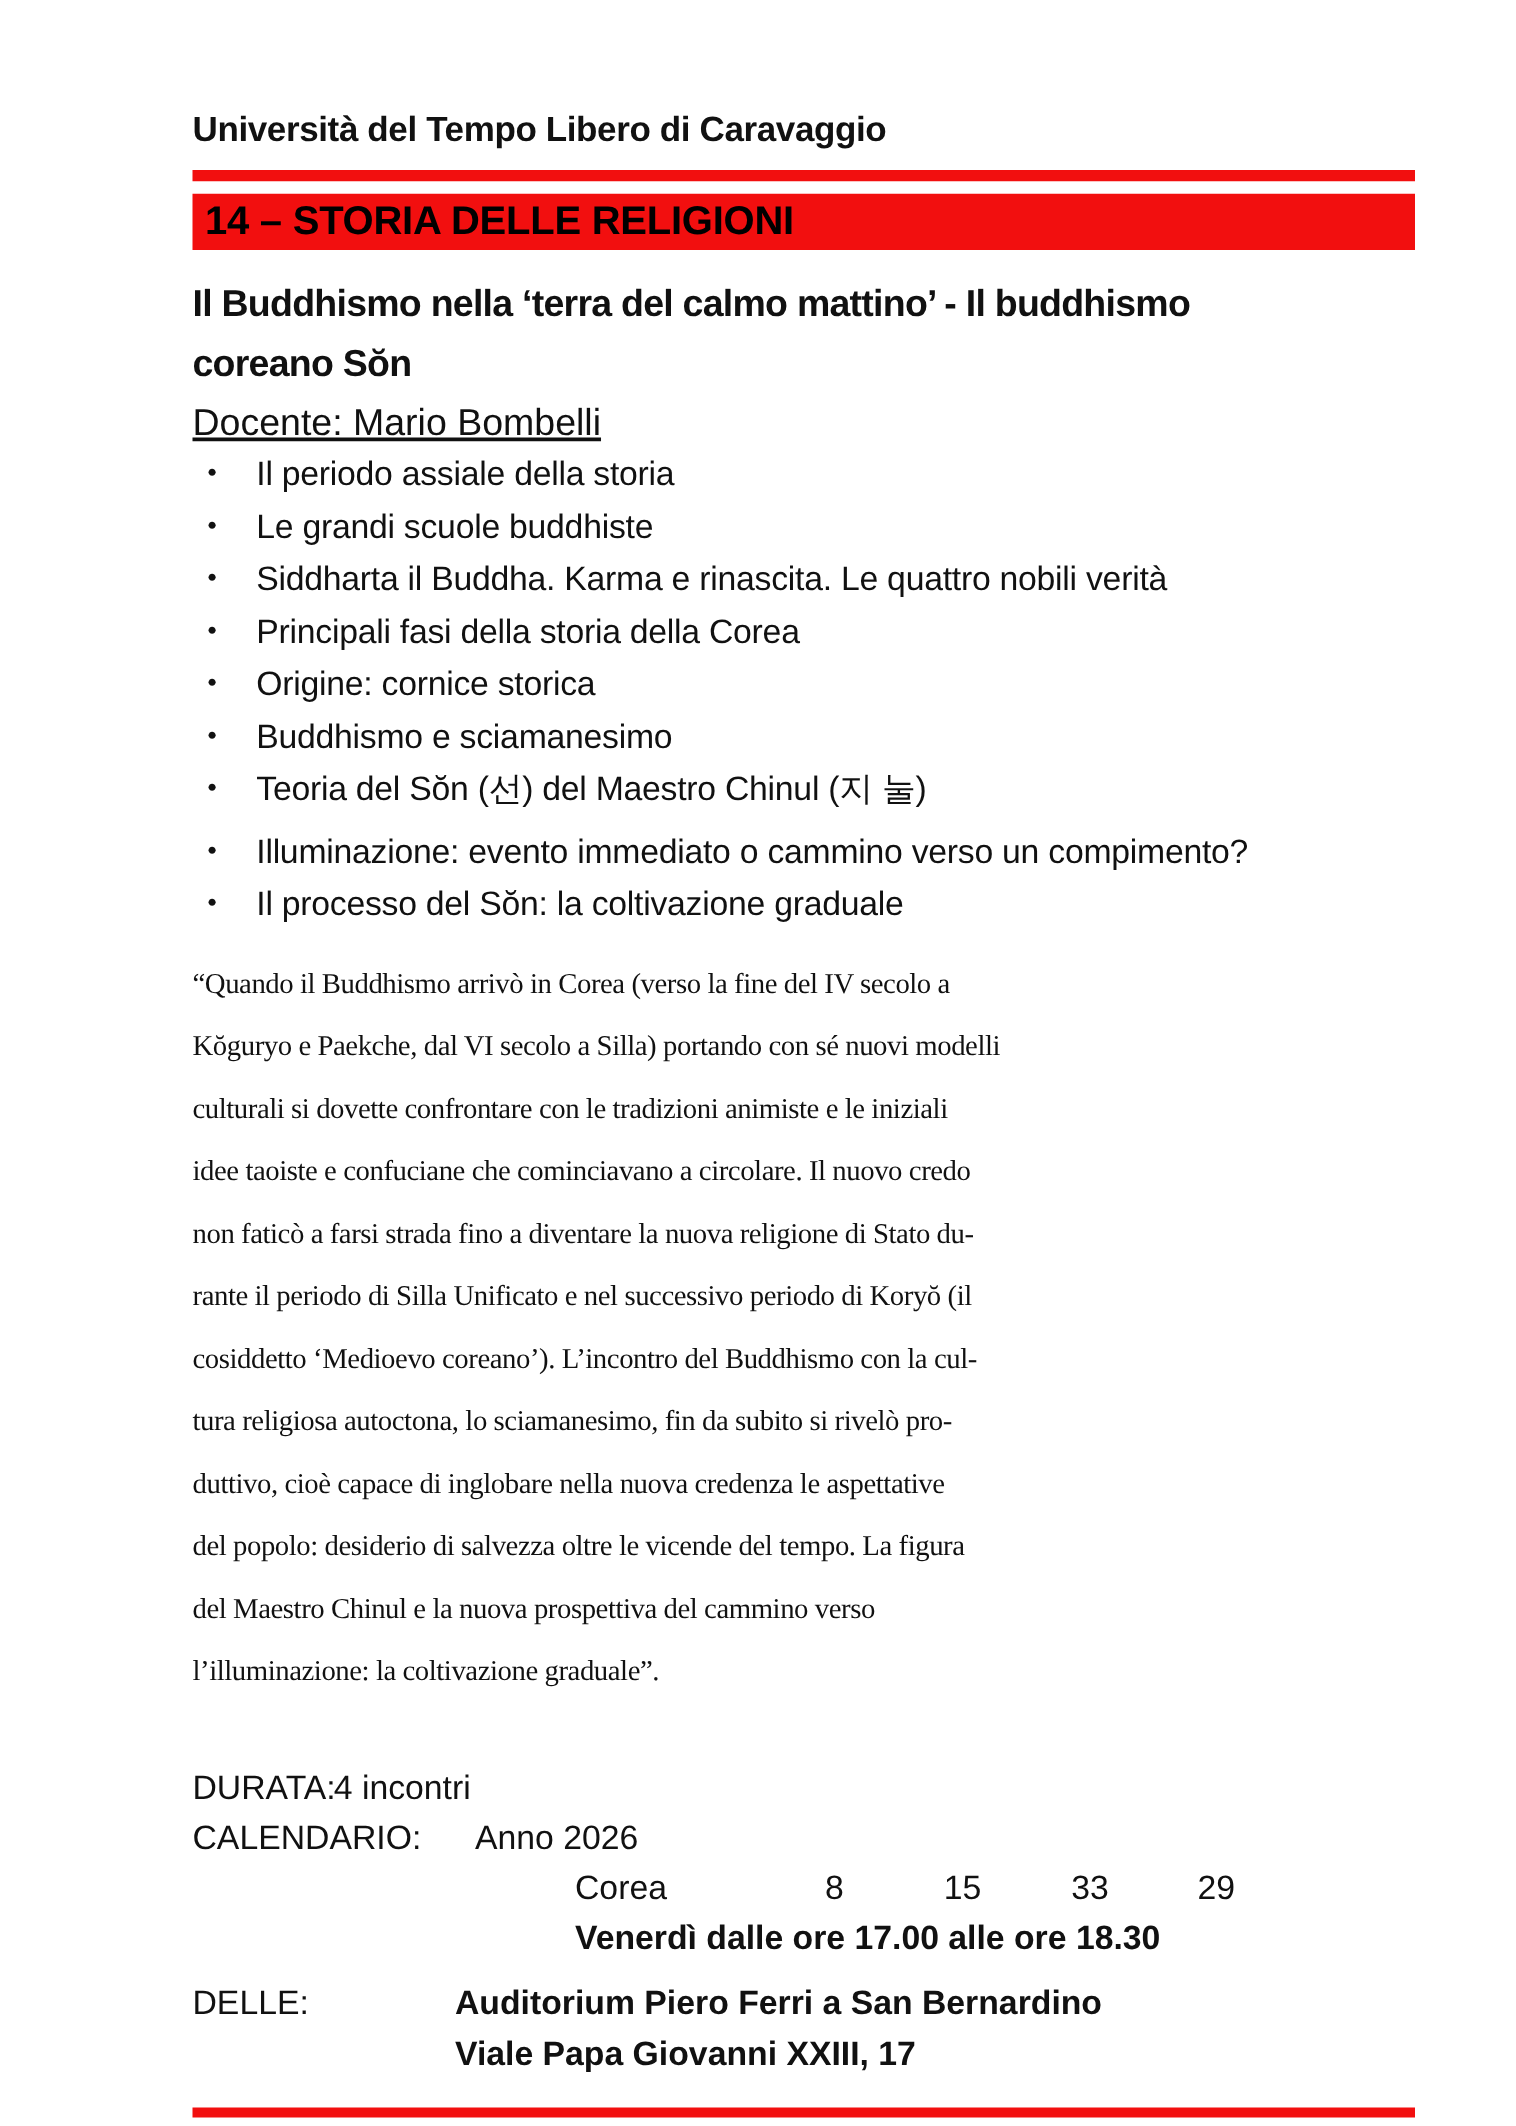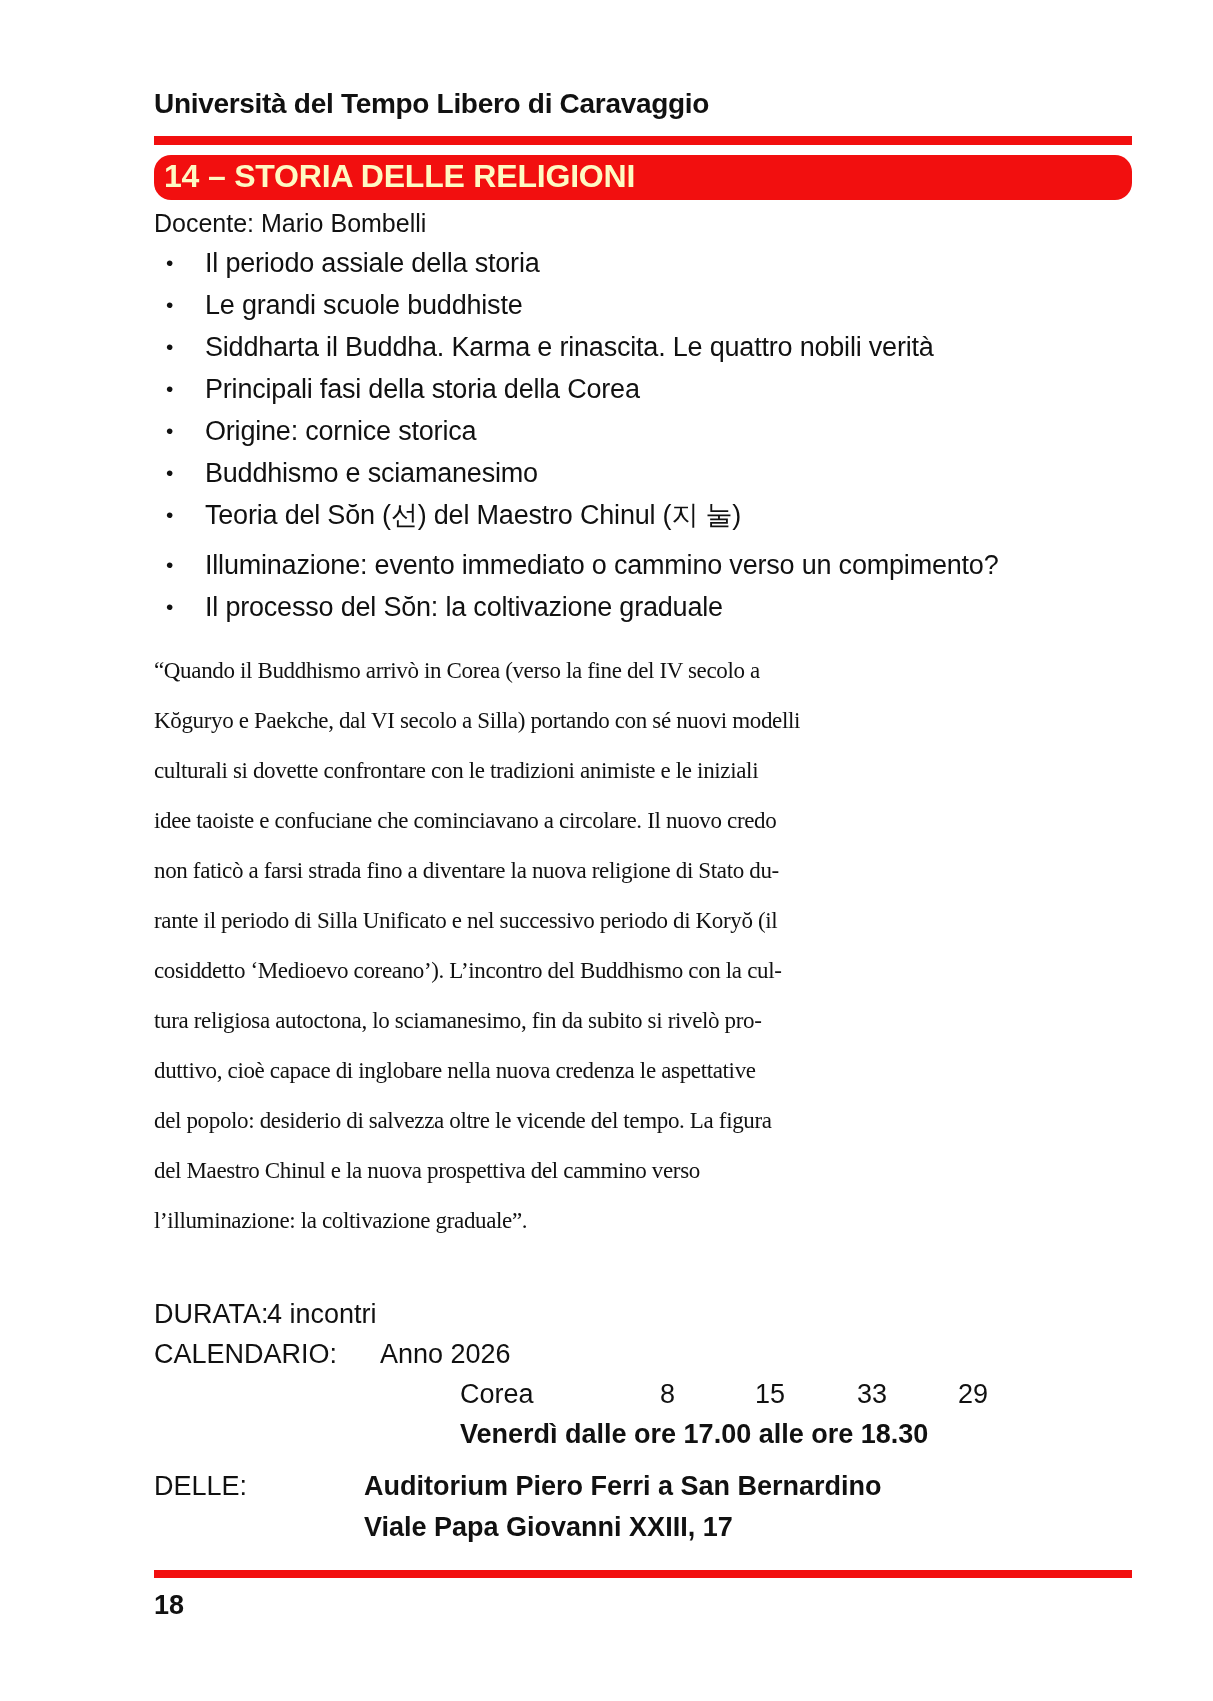--- a/index.html
+++ b/index.html
@@ -14,29 +14,29 @@
     margin-left:40px;
   }
   .content { position:absolute; left:114px; top:0; width:978px; }
 
   .doc-header { margin-top:88px; font-size:28px; font-weight:700; letter-spacing:-0.3px; }
   .rule { background:var(--accent-red,#f01010); }
   .rule-top { margin-top:16px; height:9px; }
   .banner {
     margin-top:10px; height:45px;
     background:var(--accent-red,#f01010);
-    color:#fef9c3; font-weight:700; font-size:32px; letter-spacing:-0.2px;
-    display:flex; align-items:center; padding-left:10px; padding-bottom:2px;border-radius:17px;
+    color:#000000; font-weight:700; font-size:32px; letter-spacing:-0.2px;
+    display:flex; align-items:center; padding-left:10px; padding-bottom:2px;
   }
   .course-title {
     margin-top:20px; width:1060px;
     font-size:30px; font-weight:700; line-height:48px; letter-spacing:-0.6px;
     white-space:pre-line;
   }
-  .docente { margin-top:6px; font-size:25px; line-height:34px; }
+  .docente { margin-top:6px; font-size:30px; line-height:34px;text-decoration:underline; }
 
   ul.topics { margin-top:8px; list-style:none; padding-left:12px; }
   .topics li { display:flex; font-size:27px; line-height:30px; margin-bottom:12px; letter-spacing:-0.2px; }
   .topics li .bullet { flex:0 0 39px; width:39px; font-size:21px; line-height:30px; }
   .topics li.spaced { margin-top:8px; margin-bottom:20px; }
 
   .description {
     margin-top:24px; width:1000px;
     font-size:23px; line-height:50px; letter-spacing:-0.35px;
     white-space:pre-line;
@@ -68,20 +68,22 @@
   <div class="content">
 
     <div class="doc-header">Università del Tempo Libero di Caravaggio</div>
 
     <div class="rule rule-top"></div>
 
     <div class="banner">
       <span>14 – STORIA DELLE RELIGIONI</span>
     </div>
 
+    <h1 class="course-title">Il Buddhismo nella ‘terra del calmo mattino’ - Il buddhismo
+coreano Sŏn</h1>
 
     <div class="docente">Docente: Mario Bombelli</div>
 
     <ul class="topics">
       <li>
           <span class="bullet">•</span>
           <span>Il periodo assiale della storia</span>
         </li>
       <li>
           <span class="bullet">•</span>

